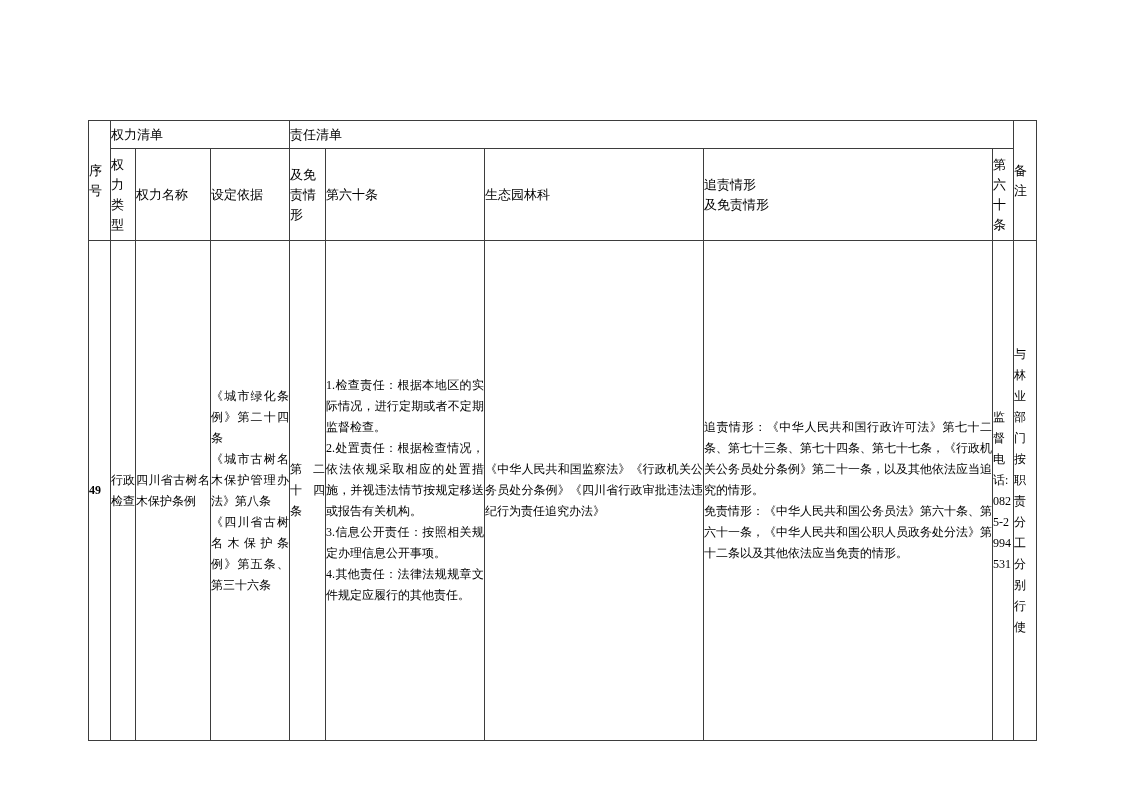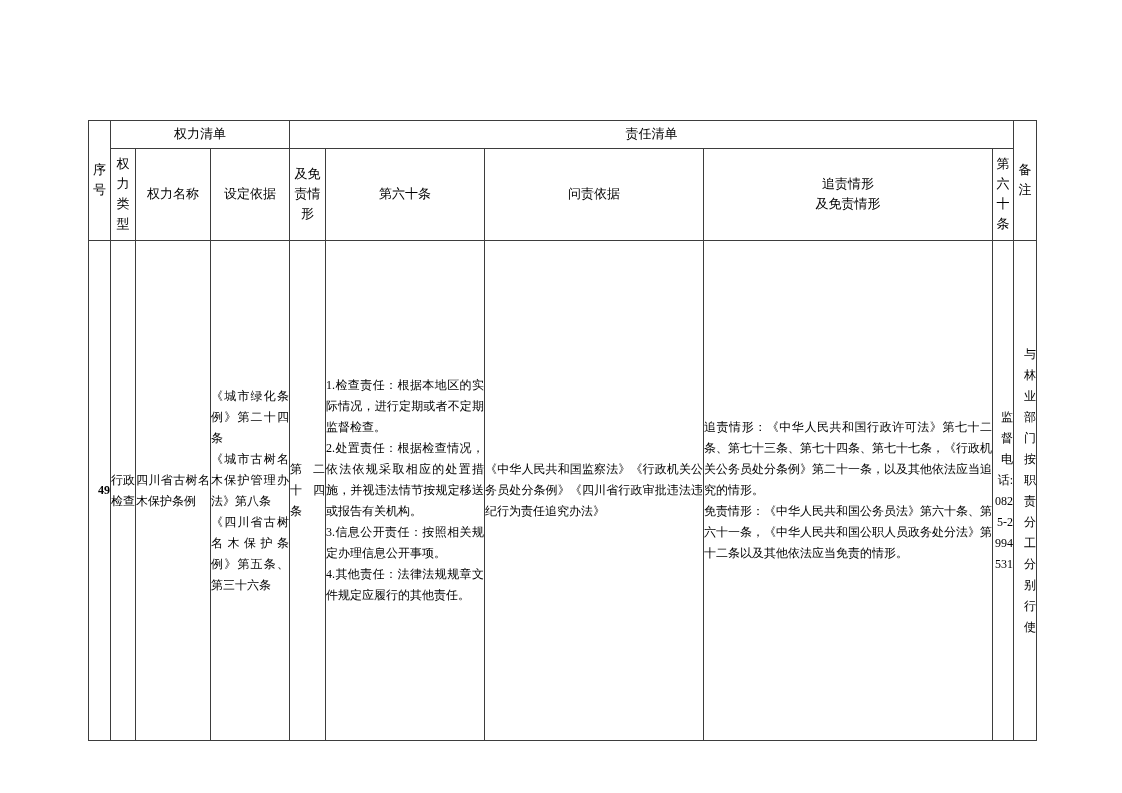--- a/index.html
+++ b/index.html
@@ -24,35 +24,34 @@
     color: #000000;
   }
   table.prtable td {
     border: 1px solid #3d3d3d;
     padding: 0;
     vertical-align: middle;
     overflow: hidden;
   }
   
   td.hd {
-    font-family: Liberation Mono, monospace;
+    font-family: Liberation Sans, sans-serif;
     font-size: 13px;
     line-height: 20px;
-    text-align: center;
     font-weight: normal;
   }
   
   td.bd {
     font-family: "Liberation Serif", "DejaVu Serif", serif;
     font-size: 12px;
     line-height: 21px;
   }
   .vcell {
     word-break: break-all;
-    text-align: right;
+    text-align: left;
   }
   .pad2 { padding: 0 2px; }
   .pad4 { padding: 0 4px; }
   .pad5 { padding: 0 5px; }
   .pad6 { padding: 0 6px; }
   .pad7 { padding: 0 7px; }
   .pad8 { padding: 0 8px; }
   .just {
     text-align: justify;
     text-justify: inter-character;
@@ -85,21 +84,21 @@
       <td colspan="3" class="hd">权力清单</td>
       <td colspan="5" class="hd">责任清单</td>
       <td rowspan="2" class="hd vcell pad4">备注</td>
     </tr>
     <tr style="height:92px">
       <td class="hd vcell pad6">权力类型</td>
       <td class="hd">权力名称</td>
       <td class="hd">设定依据</td>
       <td class="hd vcell pad4">及免责情形</td>
       <td class="hd">第六十条</td>
-      <td class="hd">问责依据</td>
+      <td class="hd">生态园林科</td>
       <td class="hd pre lh23">追责情形
 及免责情形</td>
       <td class="hd vcell pad2">第六十条</td>
     </tr>
     <tr style="height:500px">
       <td class="bd vcell pad5 lh22">49</td>
       <td class="bd vcell pad6 lh20">行政检查</td>
       <td class="bd just pad5">四川省古树名木保护条例</td>
       <td class="bd just pre pad5">《城市绿化条例》第二十四条
 《城市古树名木保护管理办法》第八条

